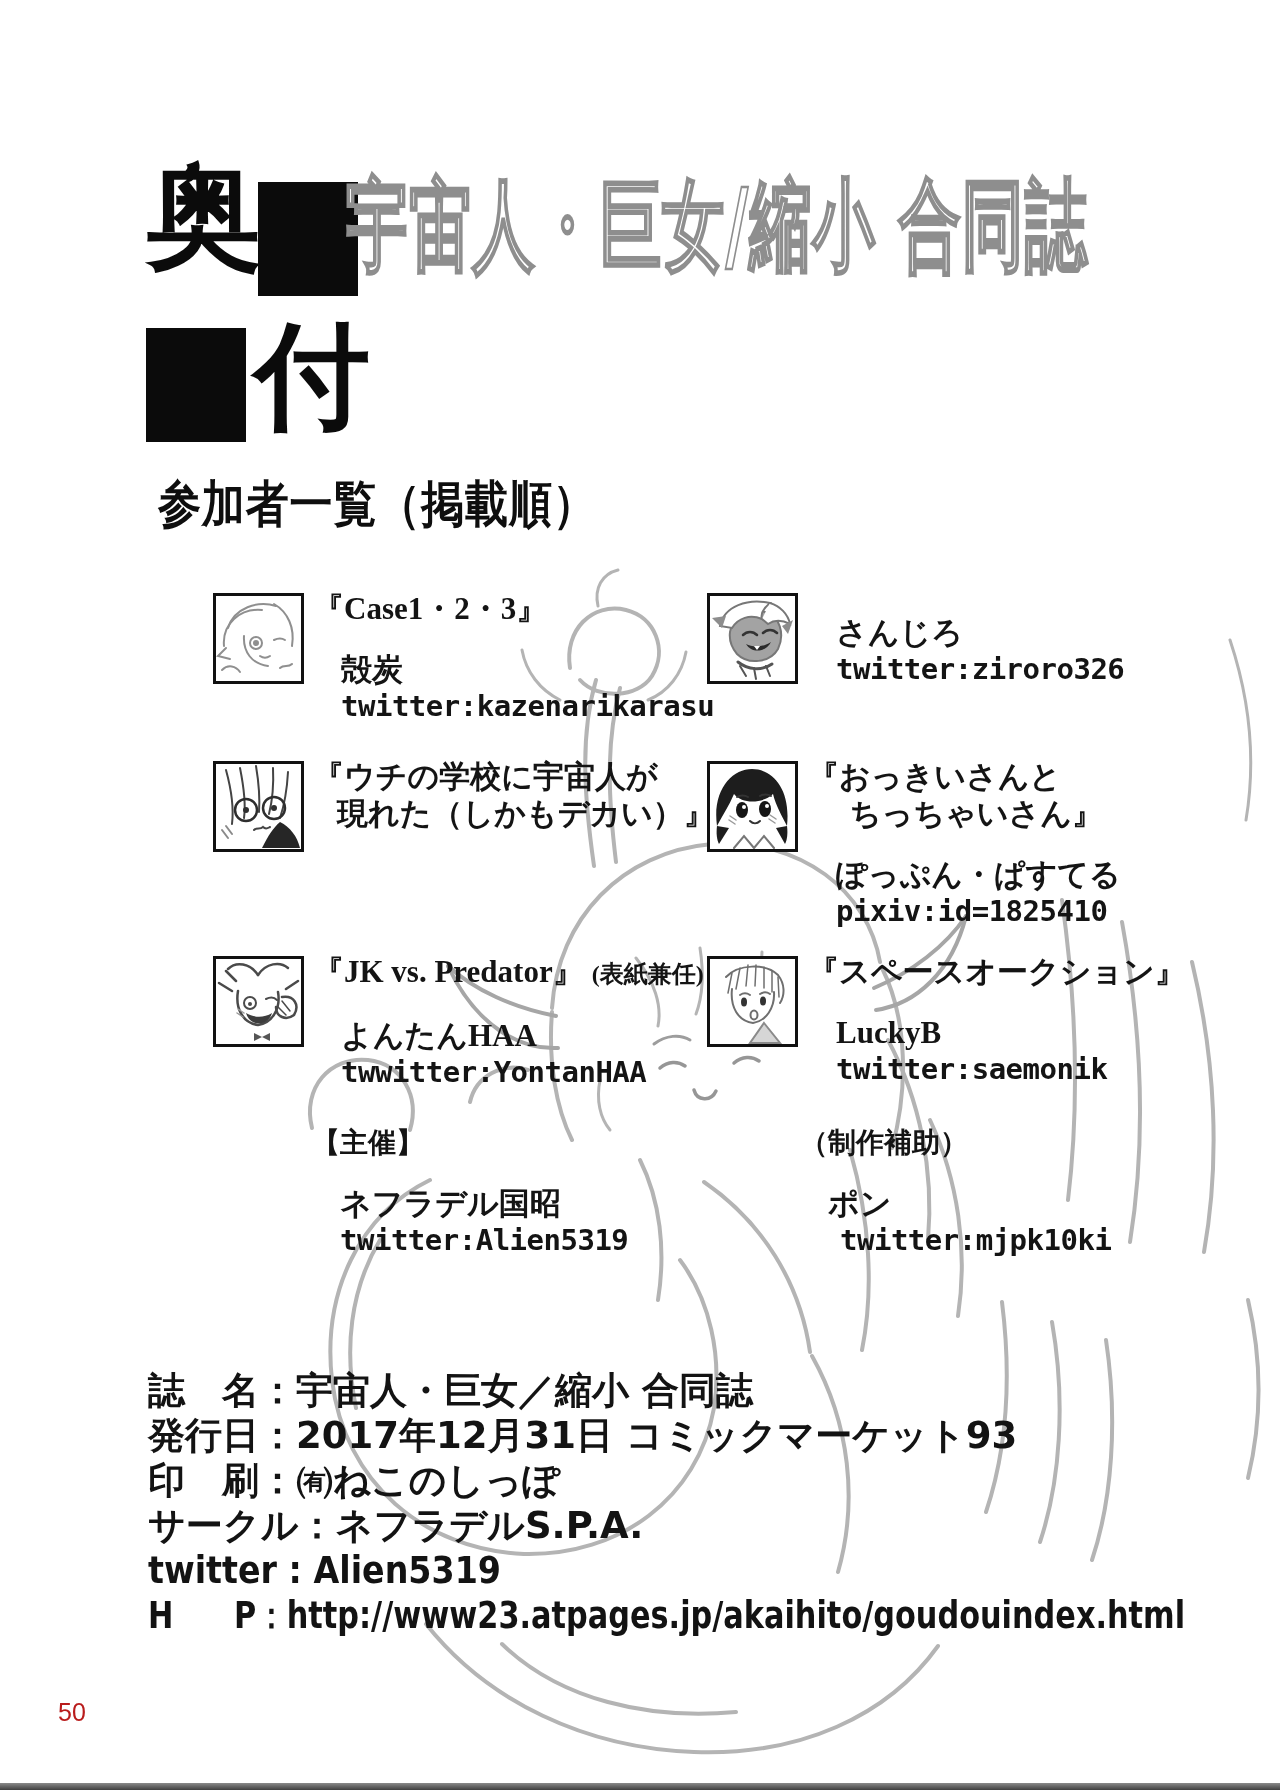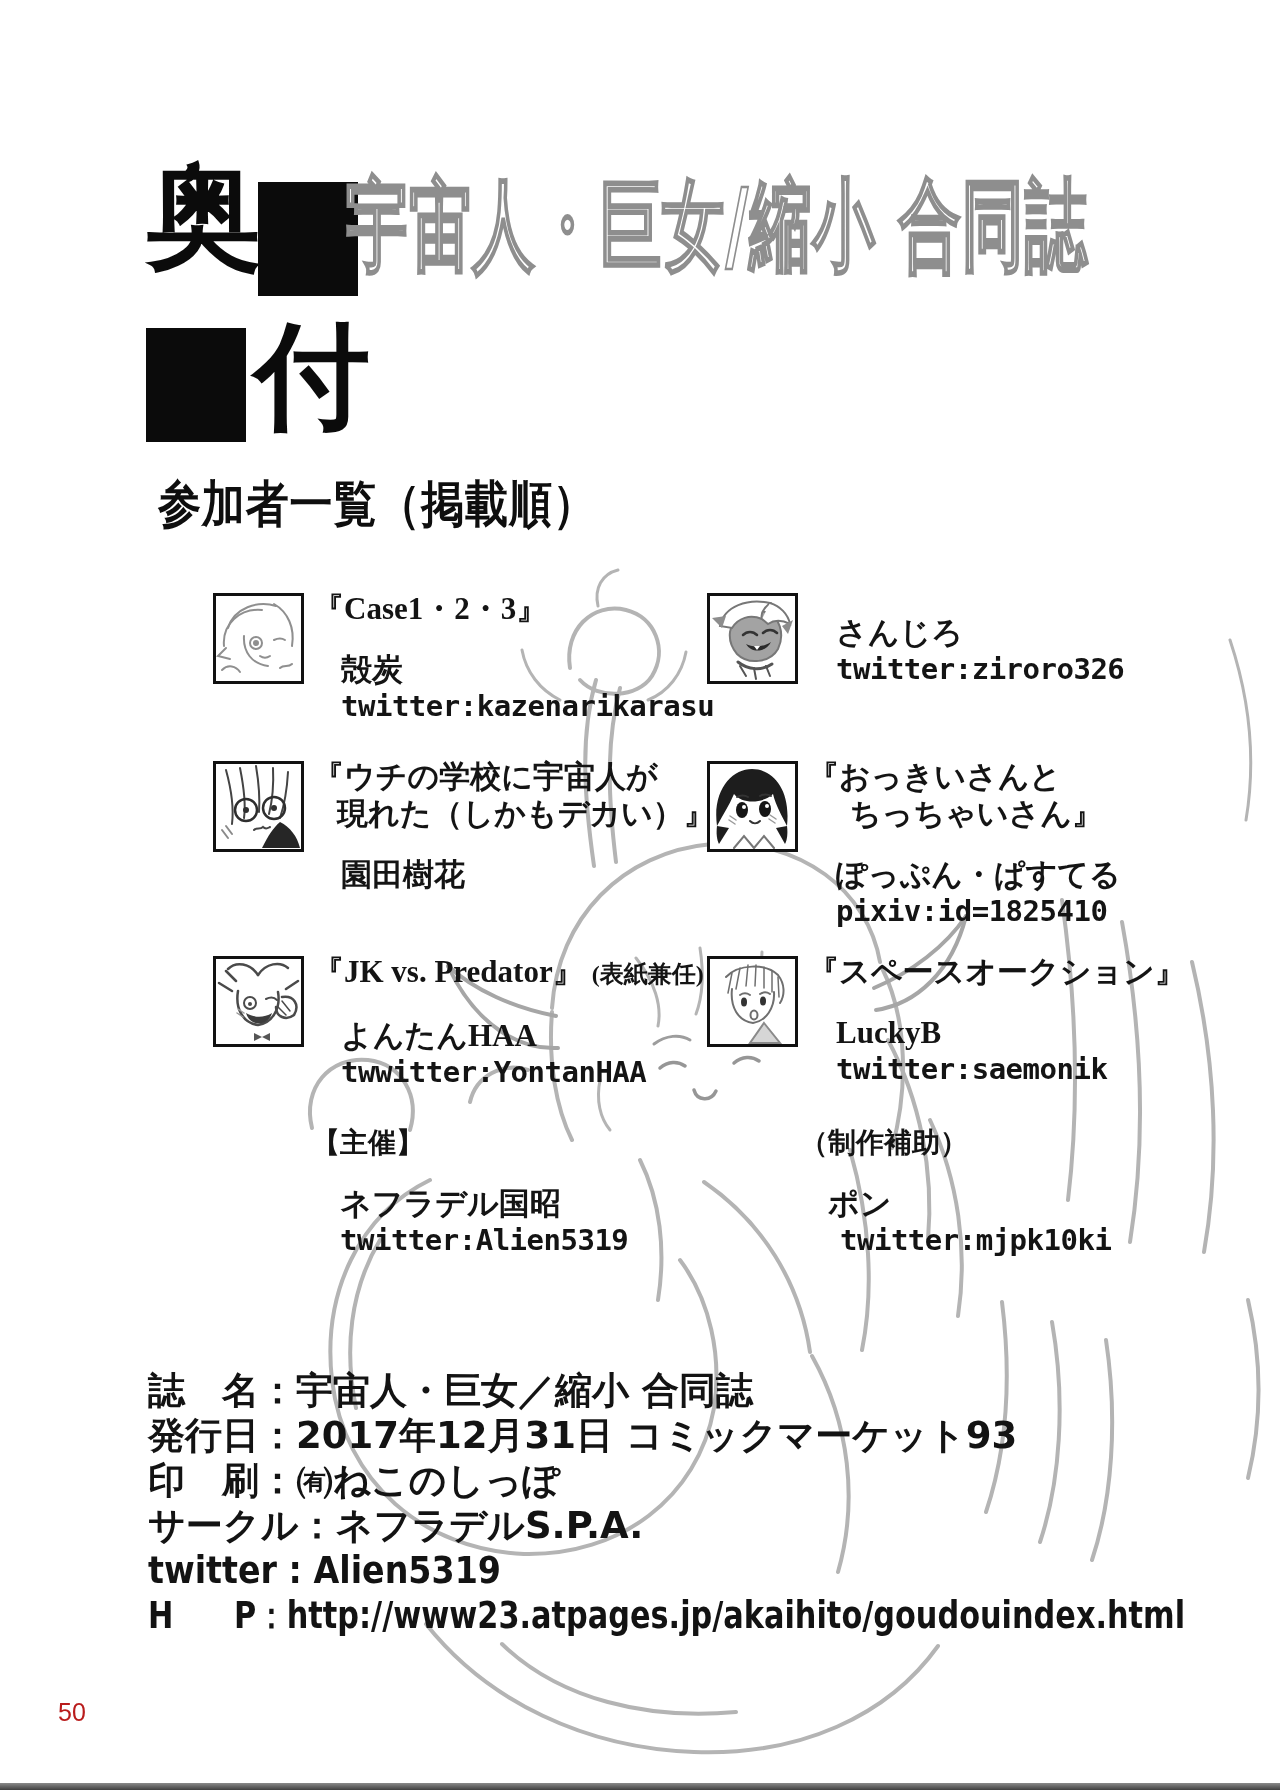--- a/index.html
+++ b/index.html
@@ -188,21 +188,20 @@
       <circle cx="58" cy="44" r="11" stroke="#2e2e2e" stroke-width="2.5"></circle>
       <circle cx="58" cy="44" r="3" fill="#2e2e2e" stroke="none"></circle>
       <path d="M38,66 C41,63 44,66 47,63 C50,66 52,64 54,63"></path>
       <path d="M64,58 C74,63 81,72 84,84 L46,84 C52,72 57,64 64,58 Z" fill="#262626" stroke="none"></path>
       <path d="M6,66 L12,74 M10,62 L16,70" stroke="#8a8a8a"></path>
     </svg>
   </div>
   <div class="etext" style="left:313px;top:758px">
     <div class="e-line">『ウチの学校に宇宙人が</div>
     <div class="e-line e-title2">現れた（しかもデカい）』</div>
-    <div class="e-line e-name">園田樹花</div>
   </div>
 
   <div class="avatar" style="left:707px;top:761px">
     <svg viewBox="0 0 85 85" fill="none" stroke="#333" stroke-width="2" stroke-linecap="round">
       <path d="M7,62 C2,26 22,5 42,5 C62,5 81,24 77,62 C72,52 66,42 63,30 C52,40 32,40 24,30 C19,42 12,52 7,62 Z" fill="#1d1d1d" stroke="none"></path>
       <path d="M7,62 C6,70 7,76 9,80 L19,64 Z" fill="#1d1d1d" stroke="none"></path>
       <path d="M77,62 C78,70 77,76 75,80 L66,64 Z" fill="#1d1d1d" stroke="none"></path>
       <ellipse cx="32" cy="46" rx="6" ry="8" fill="#151515" stroke="none"></ellipse>
       <ellipse cx="55" cy="45" rx="6" ry="8" fill="#151515" stroke="none"></ellipse>
       <circle cx="34" cy="43" r="2" fill="#fff" stroke="none"></circle>

